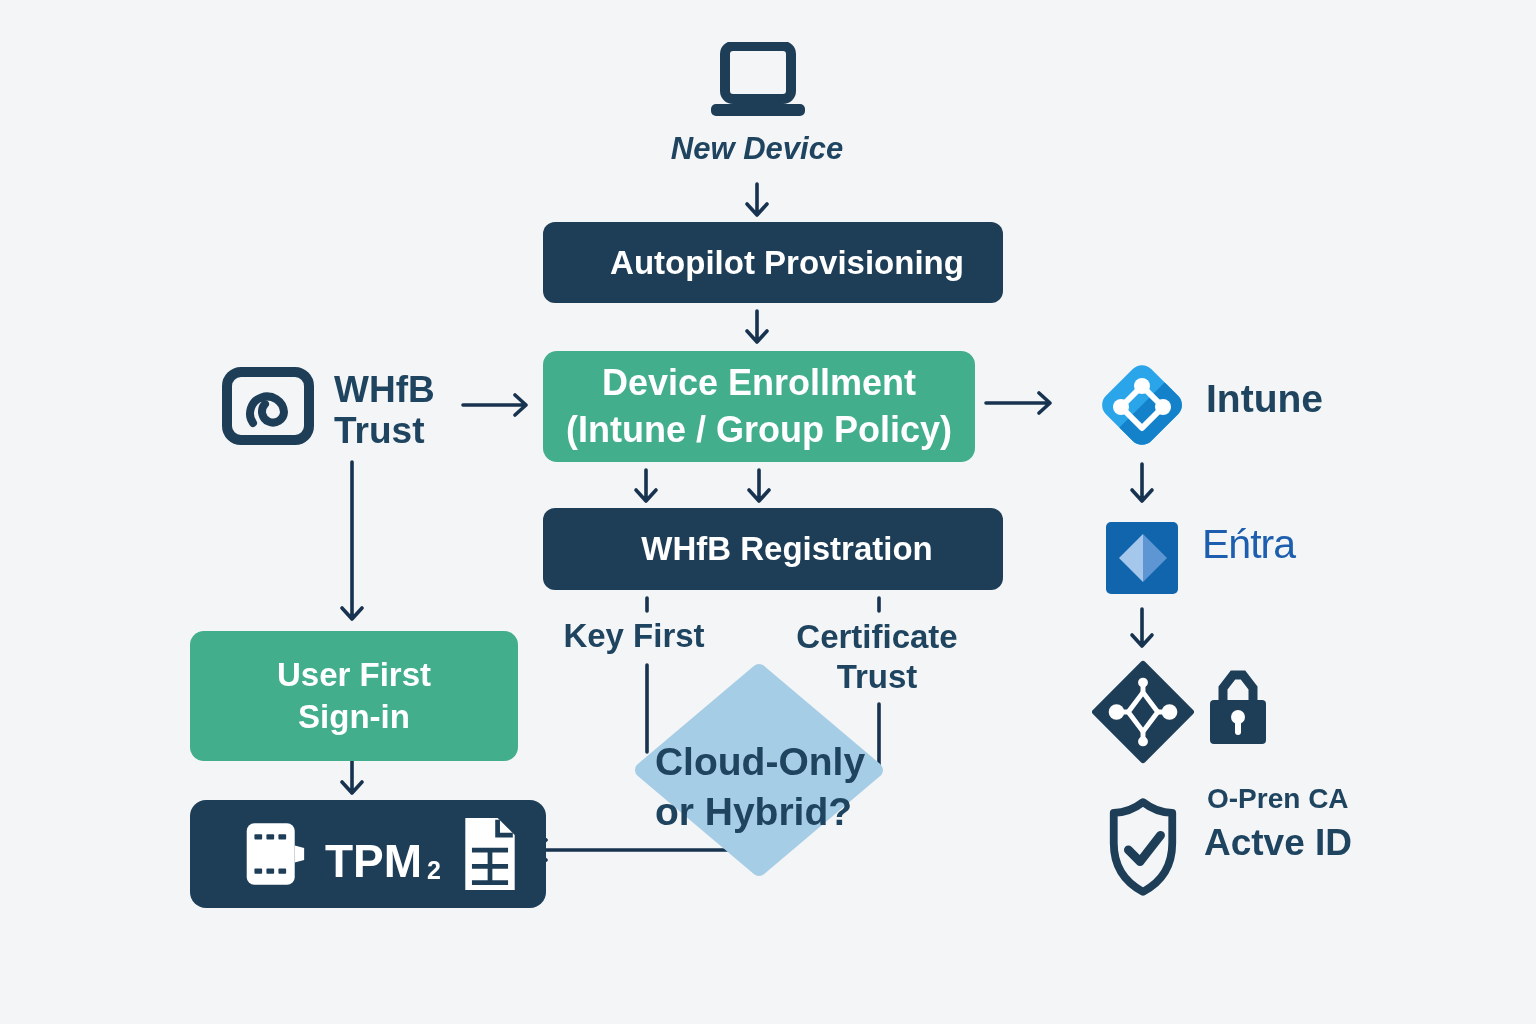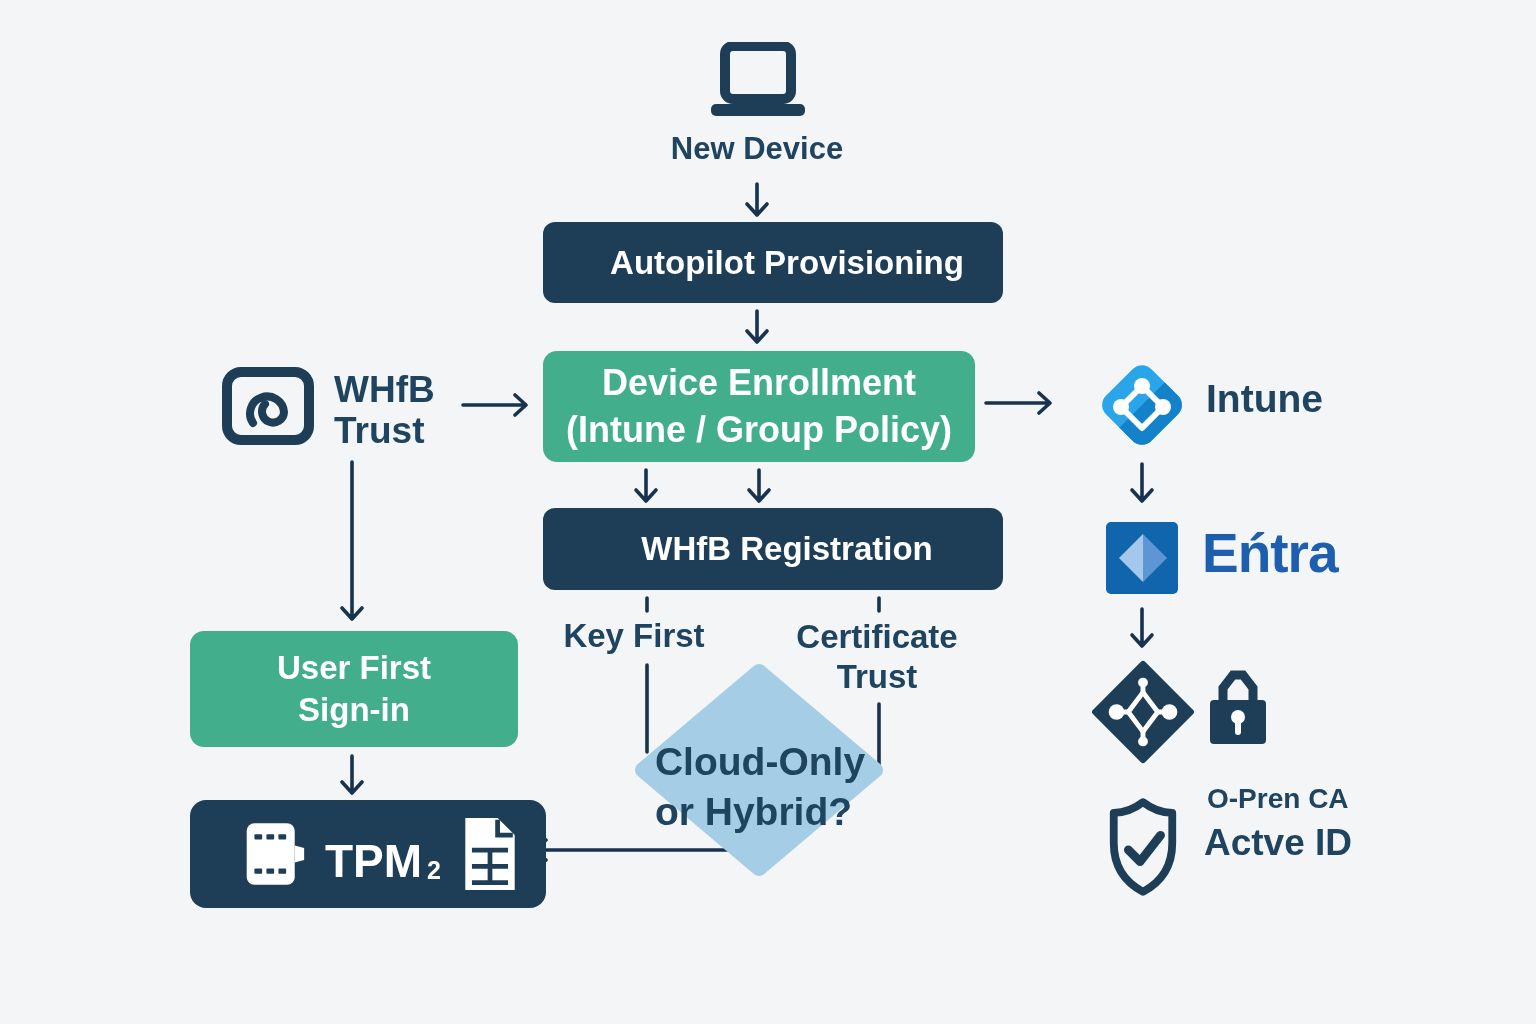--- a/index.html
+++ b/index.html
@@ -30,30 +30,30 @@
   .center-x{transform:translateX(-50%);}
 
   
   .sn{stroke:var(--c-navy);}   .fn{fill:var(--c-navy);}
   .fw{fill:var(--c-white);}    .sw{stroke:var(--c-white);}
   .none{fill:none;}
 
   #autopilot-box{left:543px;top:222px;width:432px;height:81px;border-radius:12px;font-size:33px;}
   #enrollment-box{left:543px;top:351px;width:432px;height:111px;border-radius:14px;font-size:36px;}
   #registration-box{left:543px;top:508px;width:432px;height:82px;border-radius:12px;font-size:33px;}
-  #user-box{left:190px;top:631px;width:328px;height:116px;border-radius:14px;font-size:33px;}
+  #user-box{left:190px;top:631px;width:328px;height:130px;border-radius:14px;font-size:33px;}
   #tpm-box{left:190px;top:800px;width:328px;height:108px;border-radius:16px;gap:20px;}
 
-  #new-device-label{left:757px;top:131px;font-size:31px;}
+  #new-device-label{left:757px;top:131px;font-size:31px;font-style:italic;}
   #whfb-trust-label{left:334px;top:369px;font-size:37px;line-height:1.12;}
   #key-trust-label{left:634px;top:617px;font-size:33px;}
   #cert-trust-label{left:877px;top:617px;font-size:33px;line-height:1.22;text-align:center;}
   #decision-label{left:760px;top:737px;font-size:39px;line-height:1.28;text-align:left;}
   #intune-label{left:1206px;top:377px;font-size:39px;}
-  #entra-label{left:1202px;top:521px;font-size:55px;font-weight:700;color:var(--c-entra_text);letter-spacing:-1px;}
+  #entra-label{left:1202px;top:521px;font-size:41px;font-weight:400;color:var(--c-entra_text);letter-spacing:-1px;}
   #opren-ca-label{left:1207px;top:783px;font-size:28px;font-weight:600;white-space:nowrap;}
   #actve-id-label{left:1204px;top:822px;font-size:37px;}
 
   .tpm-text{display:flex;align-items:baseline;color:var(--c-white);font-weight:bold;margin-top:13px;}
   .tpm-main{font-size:46px;}
   .tpm-sub{font-size:25px;margin-left:5px;transform:translateY(2px);}
 </style>
 </head>
 <body>
 

